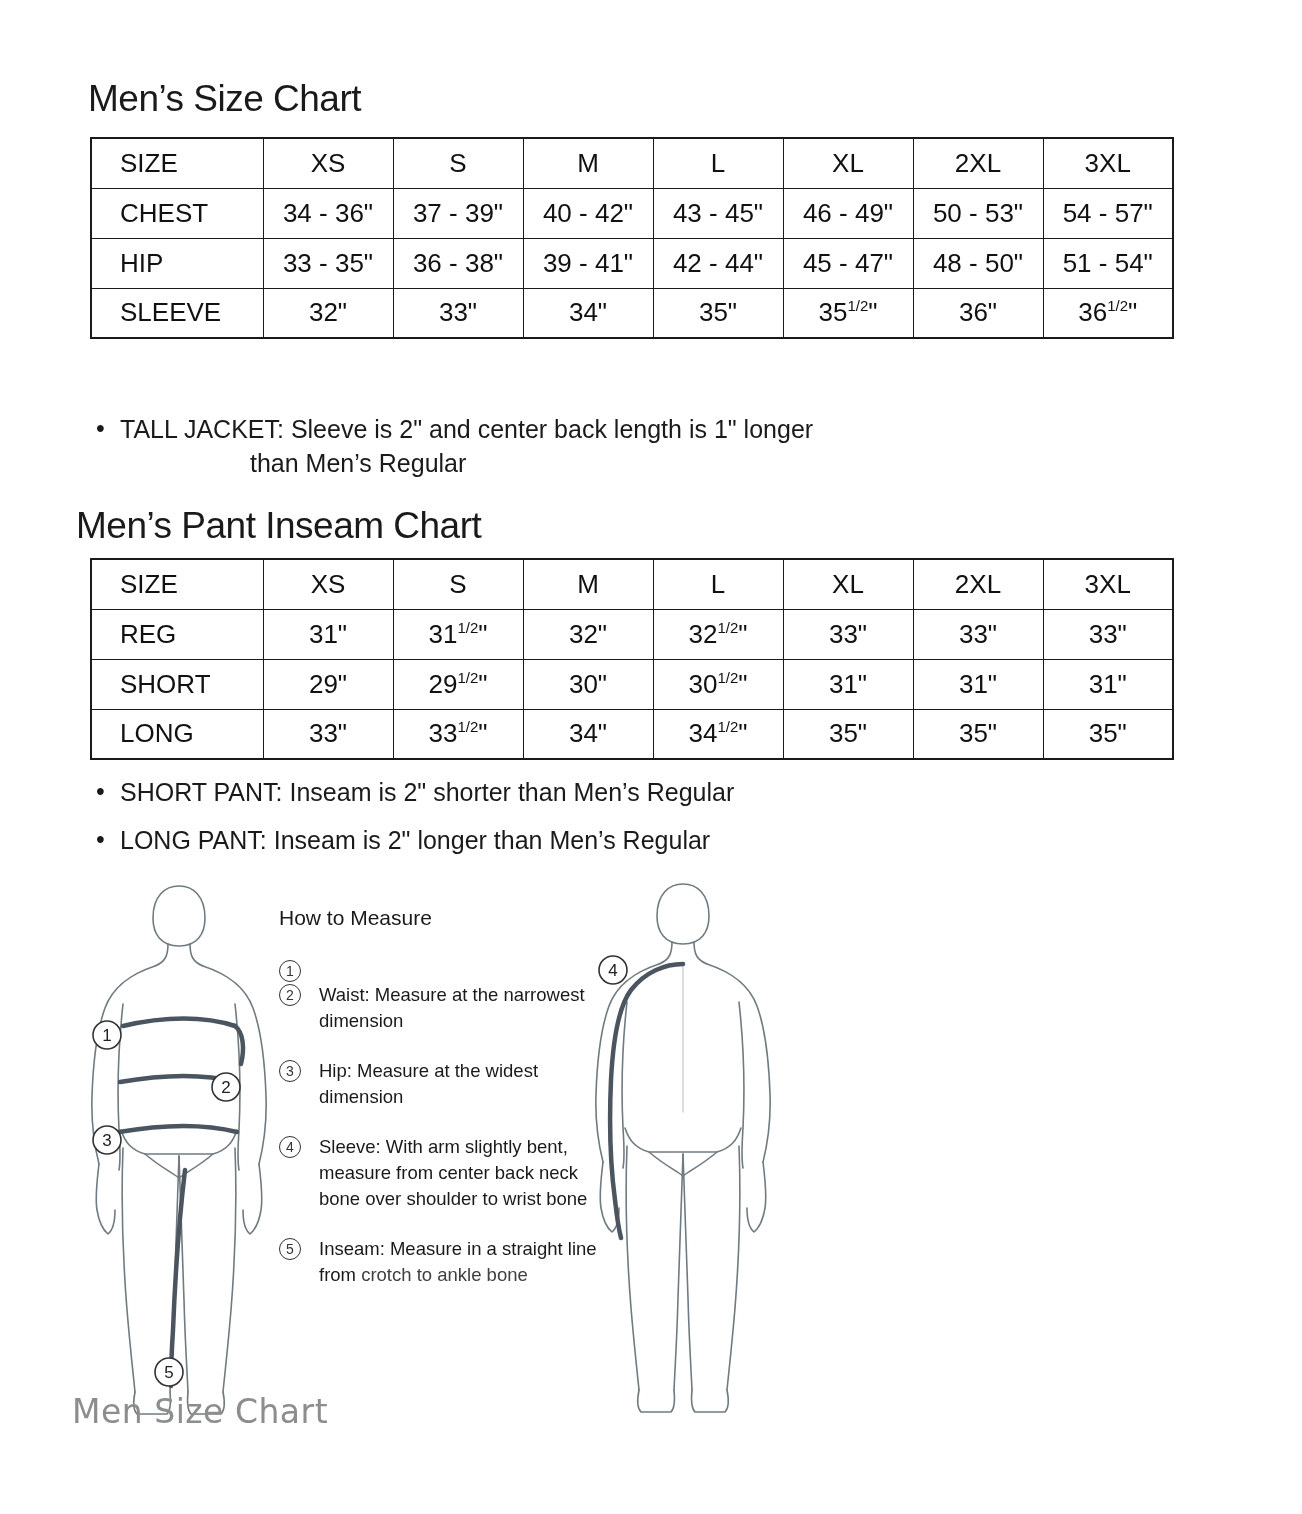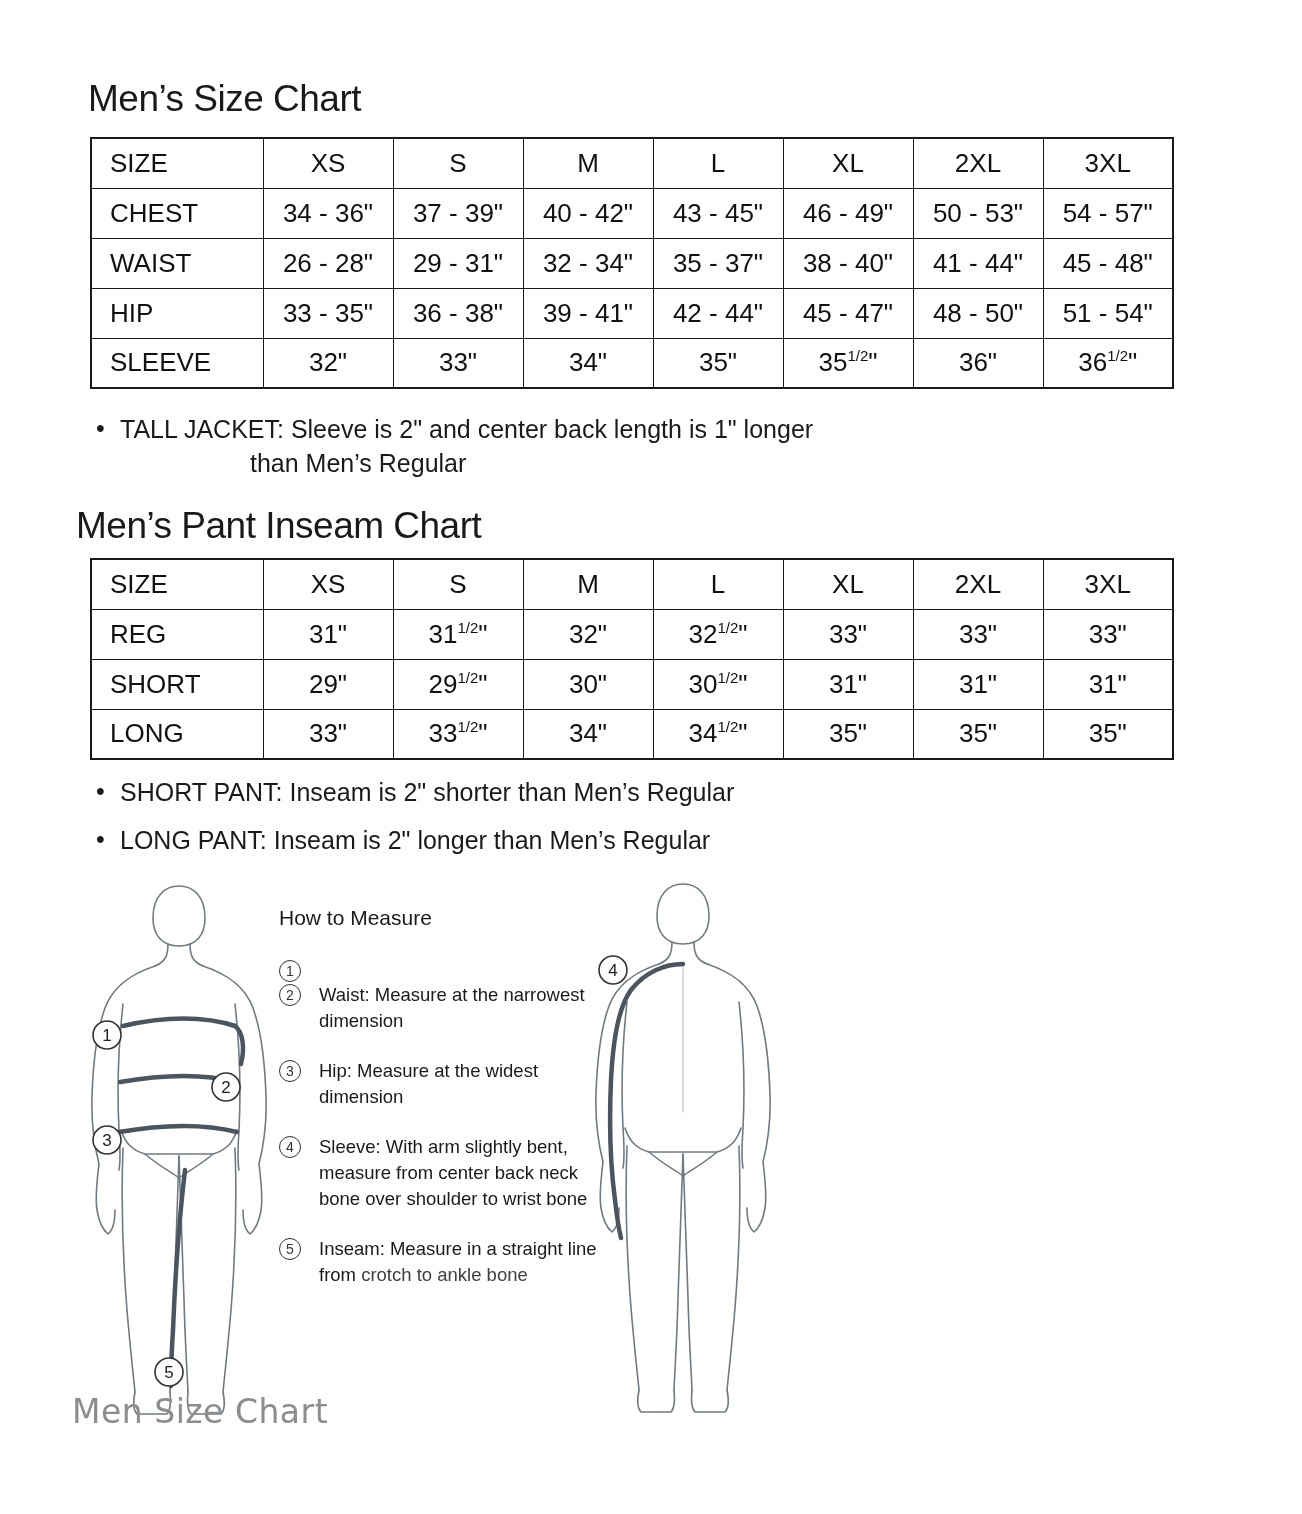--- a/index.html
+++ b/index.html
@@ -38,21 +38,21 @@
     text-align: center;
     font-size: 26px;
     font-weight: normal;
     height: 50px;
     padding: 2px 4px;
     white-space: nowrap;
     color: #111;
   }
   table.size-table td.rowhead, table.size-table th.rowhead {
     text-align: left;
-    padding-left: 18px;
+    padding-left: 28px;
   }
   sup.frac { font-size: 15px; vertical-align: super; letter-spacing: 0; }
 
   #table-1 { position: absolute; left: 90px; top: 137px; width: 1083px; }
   #table-2 { position: absolute; left: 90px; top: 558px; width: 1083px; }
 
   #table-1 col.c0, #table-2 col.c0 { width: 172px; }
   #table-1 col.cx, #table-2 col.cx { width: 130px; }
 
   ul.notes {
@@ -172,30 +172,20 @@
     <tbody>
       <tr>
         <td class="rowhead">CHEST</td>
         <td>34 - 36"</td>
         <td>37 - 39"</td>
         <td>40 - 42"</td>
         <td>43 - 45"</td>
         <td>46 - 49"</td>
         <td>50 - 53"</td>
         <td>54 - 57"</td>
-      </tr>
-      <tr>
-        <td class="rowhead">WAIST</td>
-        <td>26 - 28"</td>
-        <td>29 - 31"</td>
-        <td>32 - 34"</td>
-        <td>35 - 37"</td>
-        <td>38 - 40"</td>
-        <td>41 - 44"</td>
-        <td>45 - 48"</td>
       </tr>
       <tr>
         <td class="rowhead">HIP</td>
         <td>33 - 35"</td>
         <td>36 - 38"</td>
         <td>39 - 41"</td>
         <td>42 - 44"</td>
         <td>45 - 47"</td>
         <td>48 - 50"</td>
         <td>51 - 54"</td>

